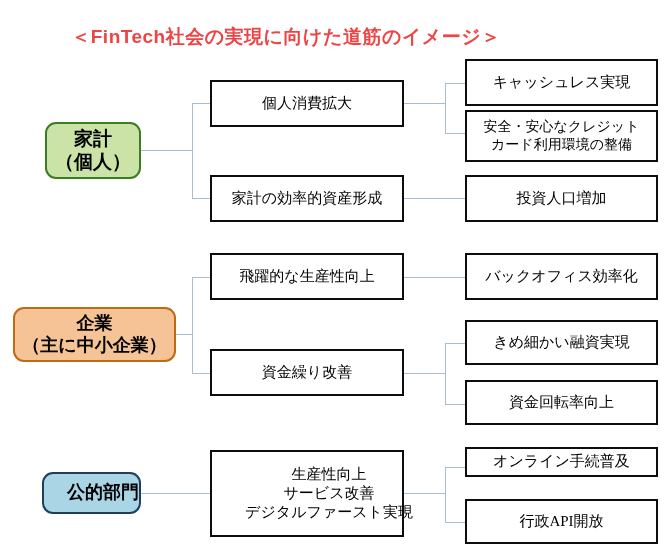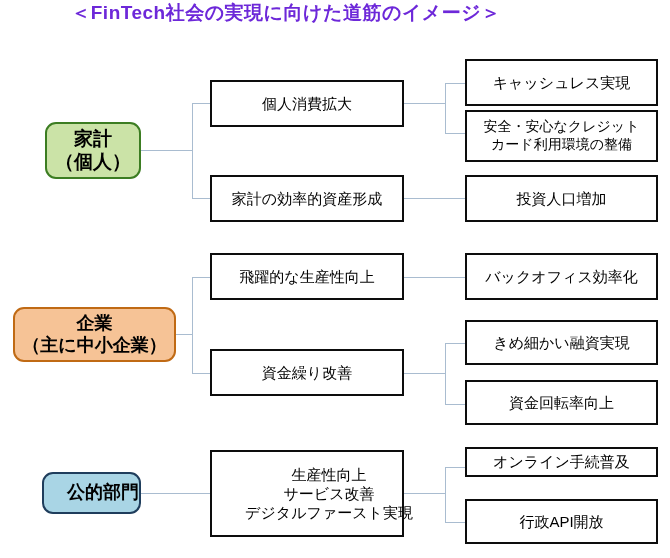--- a/index.html
+++ b/index.html
@@ -16,27 +16,27 @@
     width: 670px;
     height: 558px;
     background: #ffffff;
     overflow: hidden;
   }
 
   
   .title {
     position: absolute;
     left: 0;
-    top: 0;
+    top: 24px;
     width: 572px;
     text-align: center;
     font-size: 19px;
     font-weight: bold;
     letter-spacing: 0.5px;
-    color: #6d28d9;
+    color: #ef4444;
     white-space: nowrap;
   }
 
   
   .line {
     position: absolute;
     background: #a9bcd0;
   }
   .line.h { height: 1px; }
   .line.v { width: 1px; }
@@ -82,20 +82,21 @@
     border: 2px solid #0d0d0d;
     display: flex;
     flex-direction: column;
     align-items: center;
     justify-content: center;
     text-align: center;
     font-size: 15px;
     line-height: 1.28;
     color: #000000;
     white-space: nowrap;
+    font-family: Liberation Serif, serif;
   }
   .box .ln { display: block; }
   .box.small { font-size: 14px; }
 </style>
 </head>
 <body>
 
 <div id="canvas">
 
   <div class="title">＜FinTech社会の実現に向けた道筋のイメージ＞</div>

